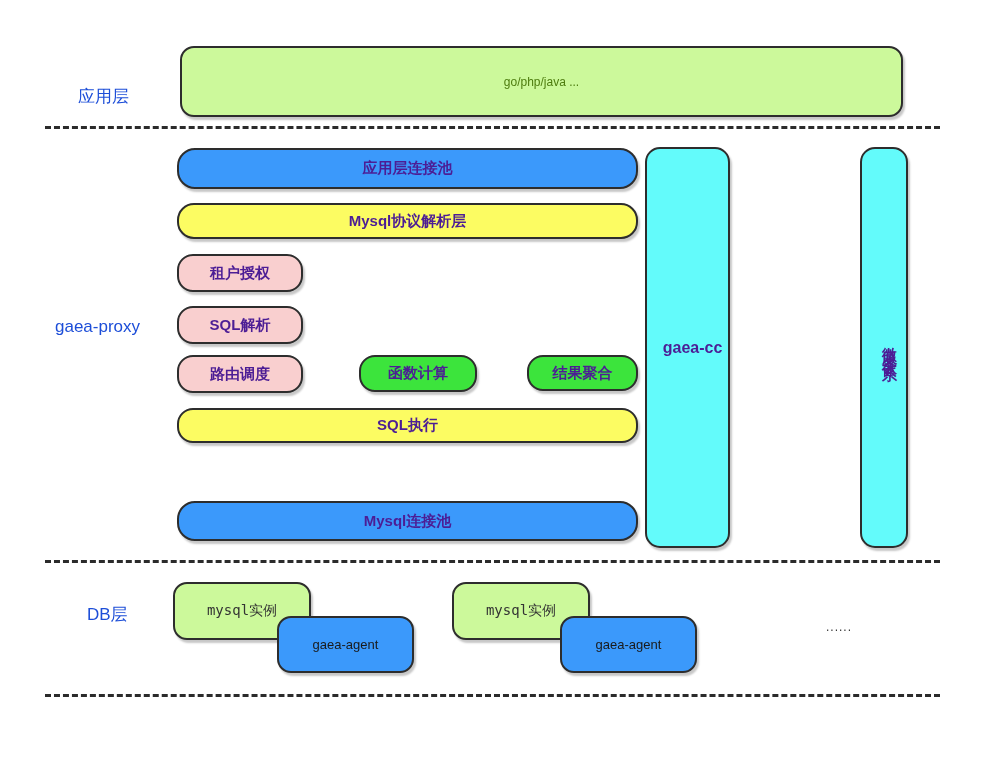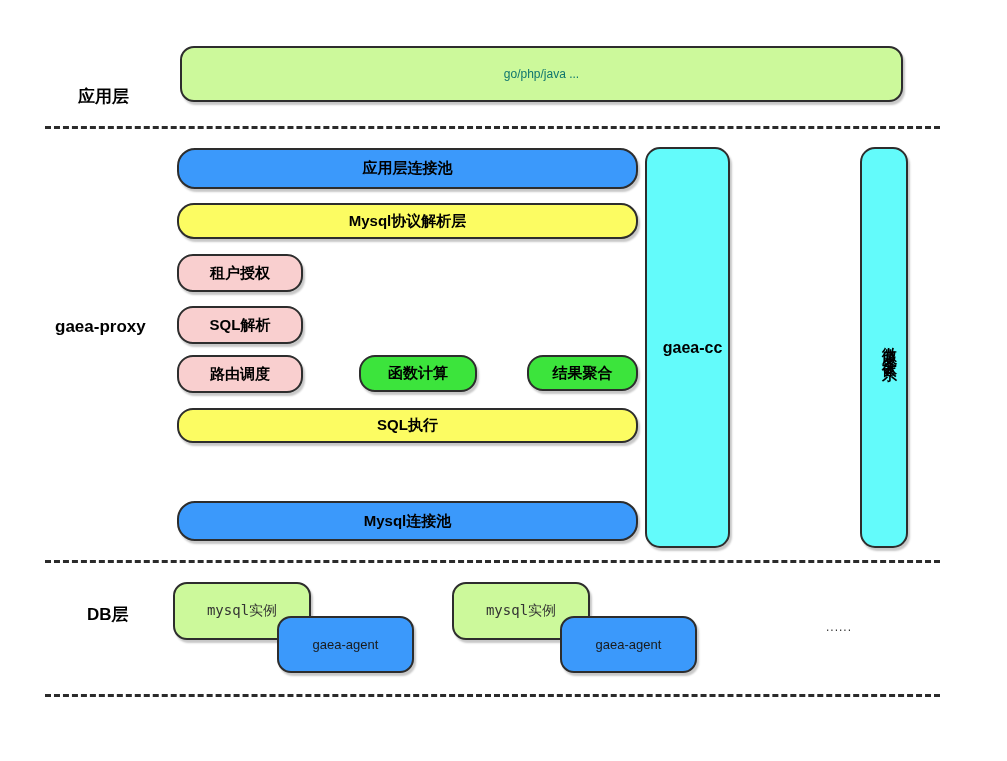--- a/index.html
+++ b/index.html
@@ -1,38 +1,38 @@
 <!DOCTYPE html>
 <html><head>
 <meta charset="utf-8">
 <style>
   html,body{margin:0;padding:0;background:#ffffff;}
   body{font-family:"Liberation Sans","DejaVu Sans",sans-serif;}
   .canvas{position:relative;width:1007px;height:761px;background:#ffffff;overflow:hidden;}
 
-  .layer-label{position:absolute;font-size:17px;font-weight:bold;color:#000000;}
+  .layer-label{position:absolute;font-size:17px;font-weight:normal;color:#1d4ed8;}
 
   .box{
     position:absolute;display:flex;align-items:center;justify-content:center;
     border:2px solid #2d2d2d;box-sizing:border-box;
     box-shadow:2px 3px 2px rgba(0,0,0,0.22);
-    font-weight:bold;font-size:15px;color:#000000;text-align:center;
+    font-weight:bold;font-size:15px;color:#4c1d95;text-align:center;
   }
 
   .fill-lightgreen{background:#ccf99b;}
   .fill-blue{background:#3b99fb;}
   .fill-yellow{background:#fcfc62;}
   .fill-pink{background:#f9cfcf;}
   .fill-green{background:#3ce43c;}
   .fill-cyan{background:#63fbfb;}
 
   .dashline{position:absolute;left:45px;width:895px;height:0;border-top:3px dashed #2b2b2b;}
 
   
-  .app-box{left:180px;top:46px;width:723px;height:56px;border-radius:14px;font-weight:normal;font-size:12px;color:#0f766e;}
+  .app-box{left:180px;top:46px;width:723px;height:71px;border-radius:14px;font-weight:normal;font-size:12px;color:#4d7c0f;}
 
   
   .stack{left:177px;width:461px;}
   .b-conn-top{top:148px;height:41px;border-radius:18px;}
   .b-parse{top:203px;height:36px;border-radius:17px;}
   .b-small{left:177px;width:126px;border-radius:16px;}
   .b-tenant{top:254px;height:38px;}
   .b-sqlparse{top:306px;height:38px;}
   .b-route{top:355px;height:38px;}
   .b-func{left:359px;width:118px;top:355px;height:37px;border-radius:16px;}

